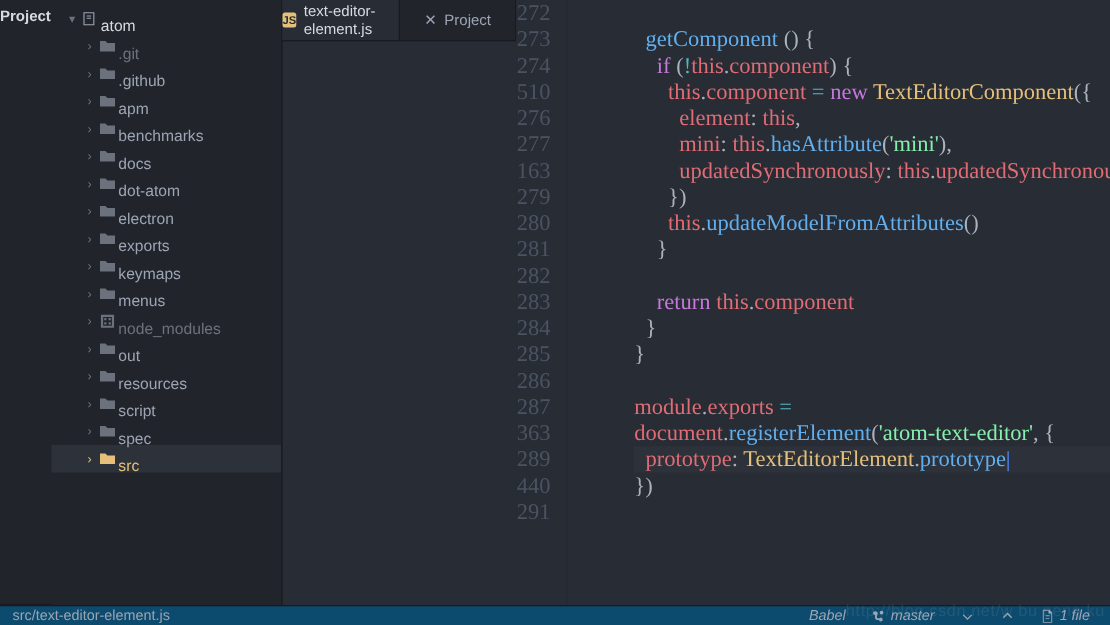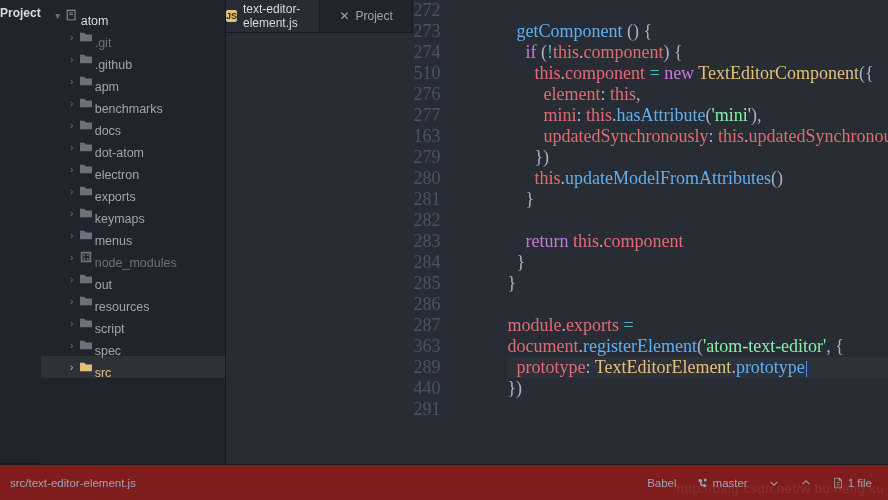--- a/index.html
+++ b/index.html
@@ -59,23 +59,23 @@
   .fn { color: #61afef; }        
   .id { color: #abb2bf; }
   .th { color: #e06c75; }        
   .op { color: #56b6c2; }        
   .prop { color: #e06c75; }      
   .obj { color: #e5c07b; }       
   .str { color: #86efac; }       
   .pun { color: #abb2bf; }
 
   
-  .status { height: 36px; background: #7f1d1d; border-top: 1px solid #181a1f; display: flex; align-items: center; font-size: 11.5px; color: #9da5b4; padding: 0 10px; gap: 8px; }
+  .status { height: 16px; background: #0c4a6e; border-top: 1px solid #181a1f; display: flex; align-items: center; font-size: 11.5px; color: #9da5b4; padding: 0 10px; gap: 8px; }
   .status .path { flex: 1; }
-  .status .seg { display: inline-flex; align-items: flex-end; gap: 4px; padding: 0 6px; cursor: pointer; }
+  .status .seg { display: inline-flex; align-items: flex-end; gap: 4px; padding: 0 6px; cursor: pointer; font-style: italic; }
   .status svg { width: 12px; height: 12px; fill: #9da5b4; }
 
   .watermark { position: absolute; right: 4px; bottom: 4px; font-size: 13px; color: rgba(200,200,200,.12); letter-spacing: .5px; pointer-events: none; }
 </style>
 </head>
 <body>
 <div class="bg-hint"></div>
 
 <div class="wrap">
   <div class="main">

